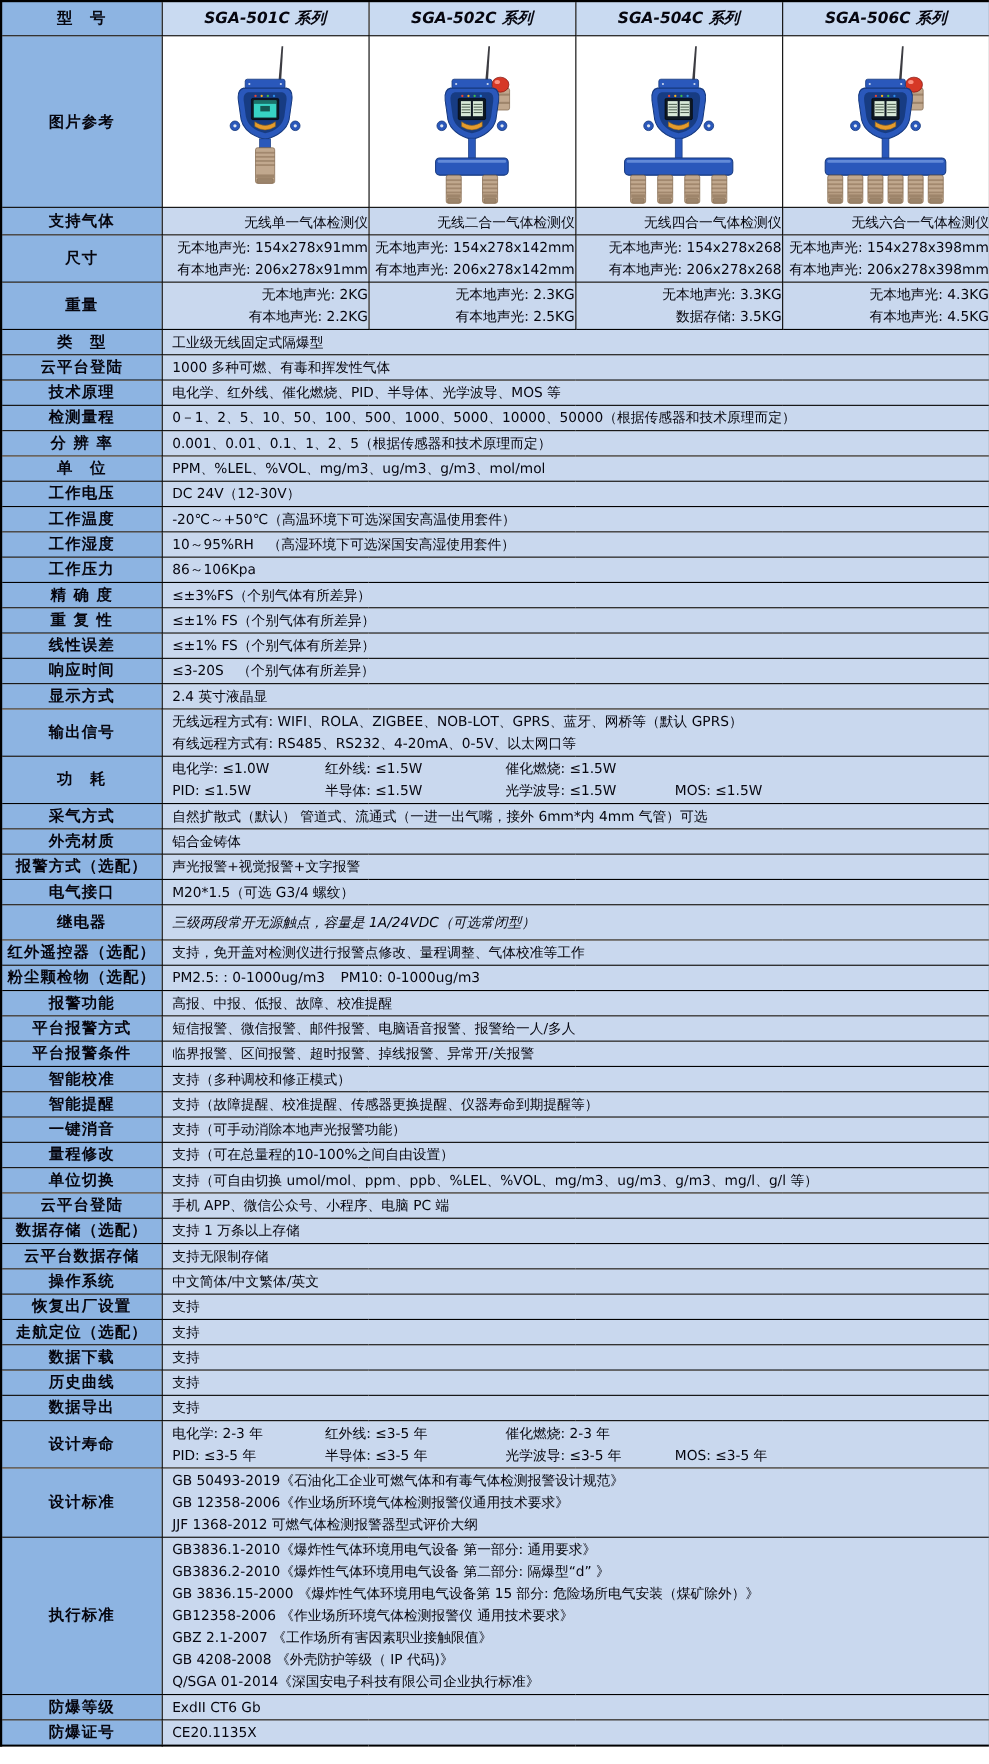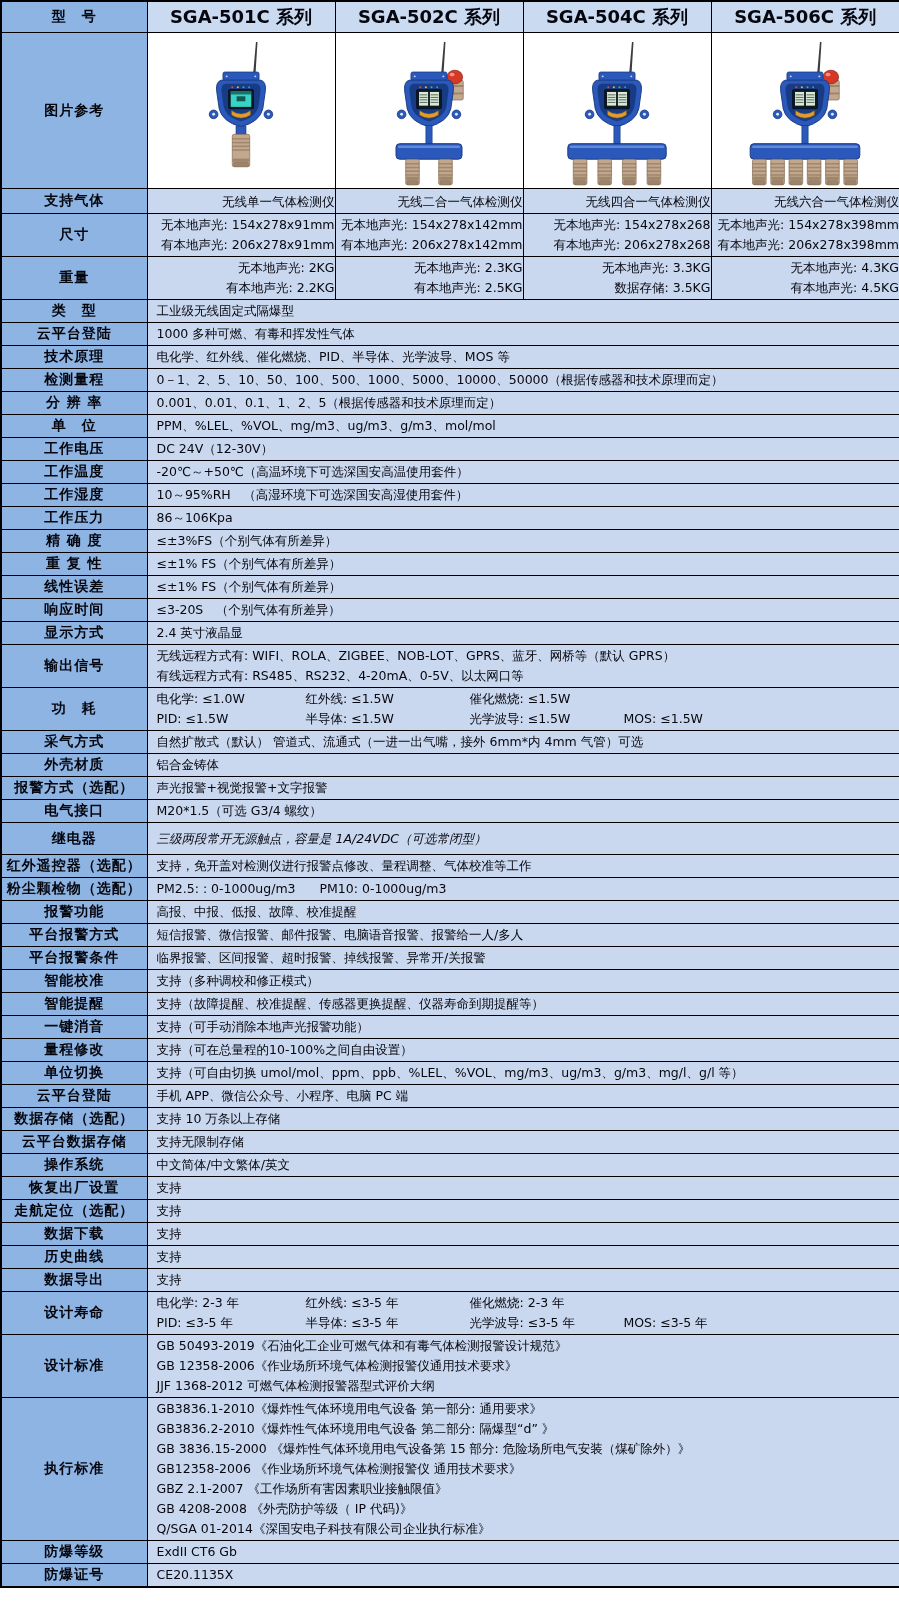--- a/index.html
+++ b/index.html
@@ -8,32 +8,32 @@
     --header-cell-bg:#c9daf1;
     --border:#000000;
   }
   html,body{margin:0;padding:0;background:#ffffff;}
   body{font-family:"DejaVu Sans","Liberation Sans",sans-serif;color:#06060f;}
   table{border-collapse:collapse;table-layout:fixed;width:899px;border:2px solid var(--border);}
   th,td{border:1px solid var(--border);overflow:hidden;}
   th{background:var(--label-bg);font-weight:bold;font-size:14px;text-align:center;padding:1px 2px;letter-spacing:1px;}
   td{background:var(--value-bg);font-size:12.5px;}
   tr.header-row th, tr.header-row td{height:28px;margin-left:27px;}
-  td.modelcell{background:var(--header-cell-bg);font-weight:bold;text-align:center;font-size:18px;}
+  td.modelcell{background:var(--header-cell-bg);font-weight:bold;text-align:center;font-size:14px;font-style:italic;}
   td.imgcell{background:#ffffff;text-align:center;vertical-align:bottom;padding:2px 0 2px 0;height:151px;}
   td.imgcell svg{display:block;margin:0 auto;}
   td.fullcell{padding:1px 4px 1px 9px;}
   .fullcell .ln{line-height:20px;white-space:nowrap;}
   td.colcell{text-align:right;padding:1px 0;}
   .colcell .ln{line-height:19px;white-space:nowrap;}
   tr.two .ln{line-height:20px;padding:0;}
   tr.tall td.fullcell{padding-top:6px;padding-bottom:5px;font-style:italic;}
   tr.row-支持气体 td{height:22px;}
   .seg{display:inline-block;white-space:nowrap;}
-  .seg.s0{min-width:125px;padding-right:24px;}
+  .seg.s0{min-width:125px;padding-right:14px;}
   .seg.s1{min-width:150px;padding-right:14px;}
   .seg.s2{min-width:140px;padding-right:14px;}
   .seg.s3{padding-right:0;}
 </style>
 </head>
 <body>
 
 <table>
   <colgroup>
     <col style="width:146px">
@@ -531,21 +531,21 @@
       </tr>
       <tr class="row-云平台登陆">
         <th>云平台登陆</th>
         <td colspan="4" class="fullcell">
           <div class="ln">手机 APP、微信公众号、小程序、电脑 PC 端</div>
         </td>
       </tr>
       <tr class="row-数据存储选配">
         <th>数据存储（选配）</th>
         <td colspan="4" class="fullcell">
-          <div class="ln">支持 10 万条以上存储</div>
+          <div class="ln">支持 1 万条以上存储</div>
         </td>
       </tr>
       <tr class="row-云平台数据存储">
         <th>云平台数据存储</th>
         <td colspan="4" class="fullcell">
           <div class="ln">支持无限制存储</div>
         </td>
       </tr>
       <tr class="row-操作系统">
         <th>操作系统</th>

